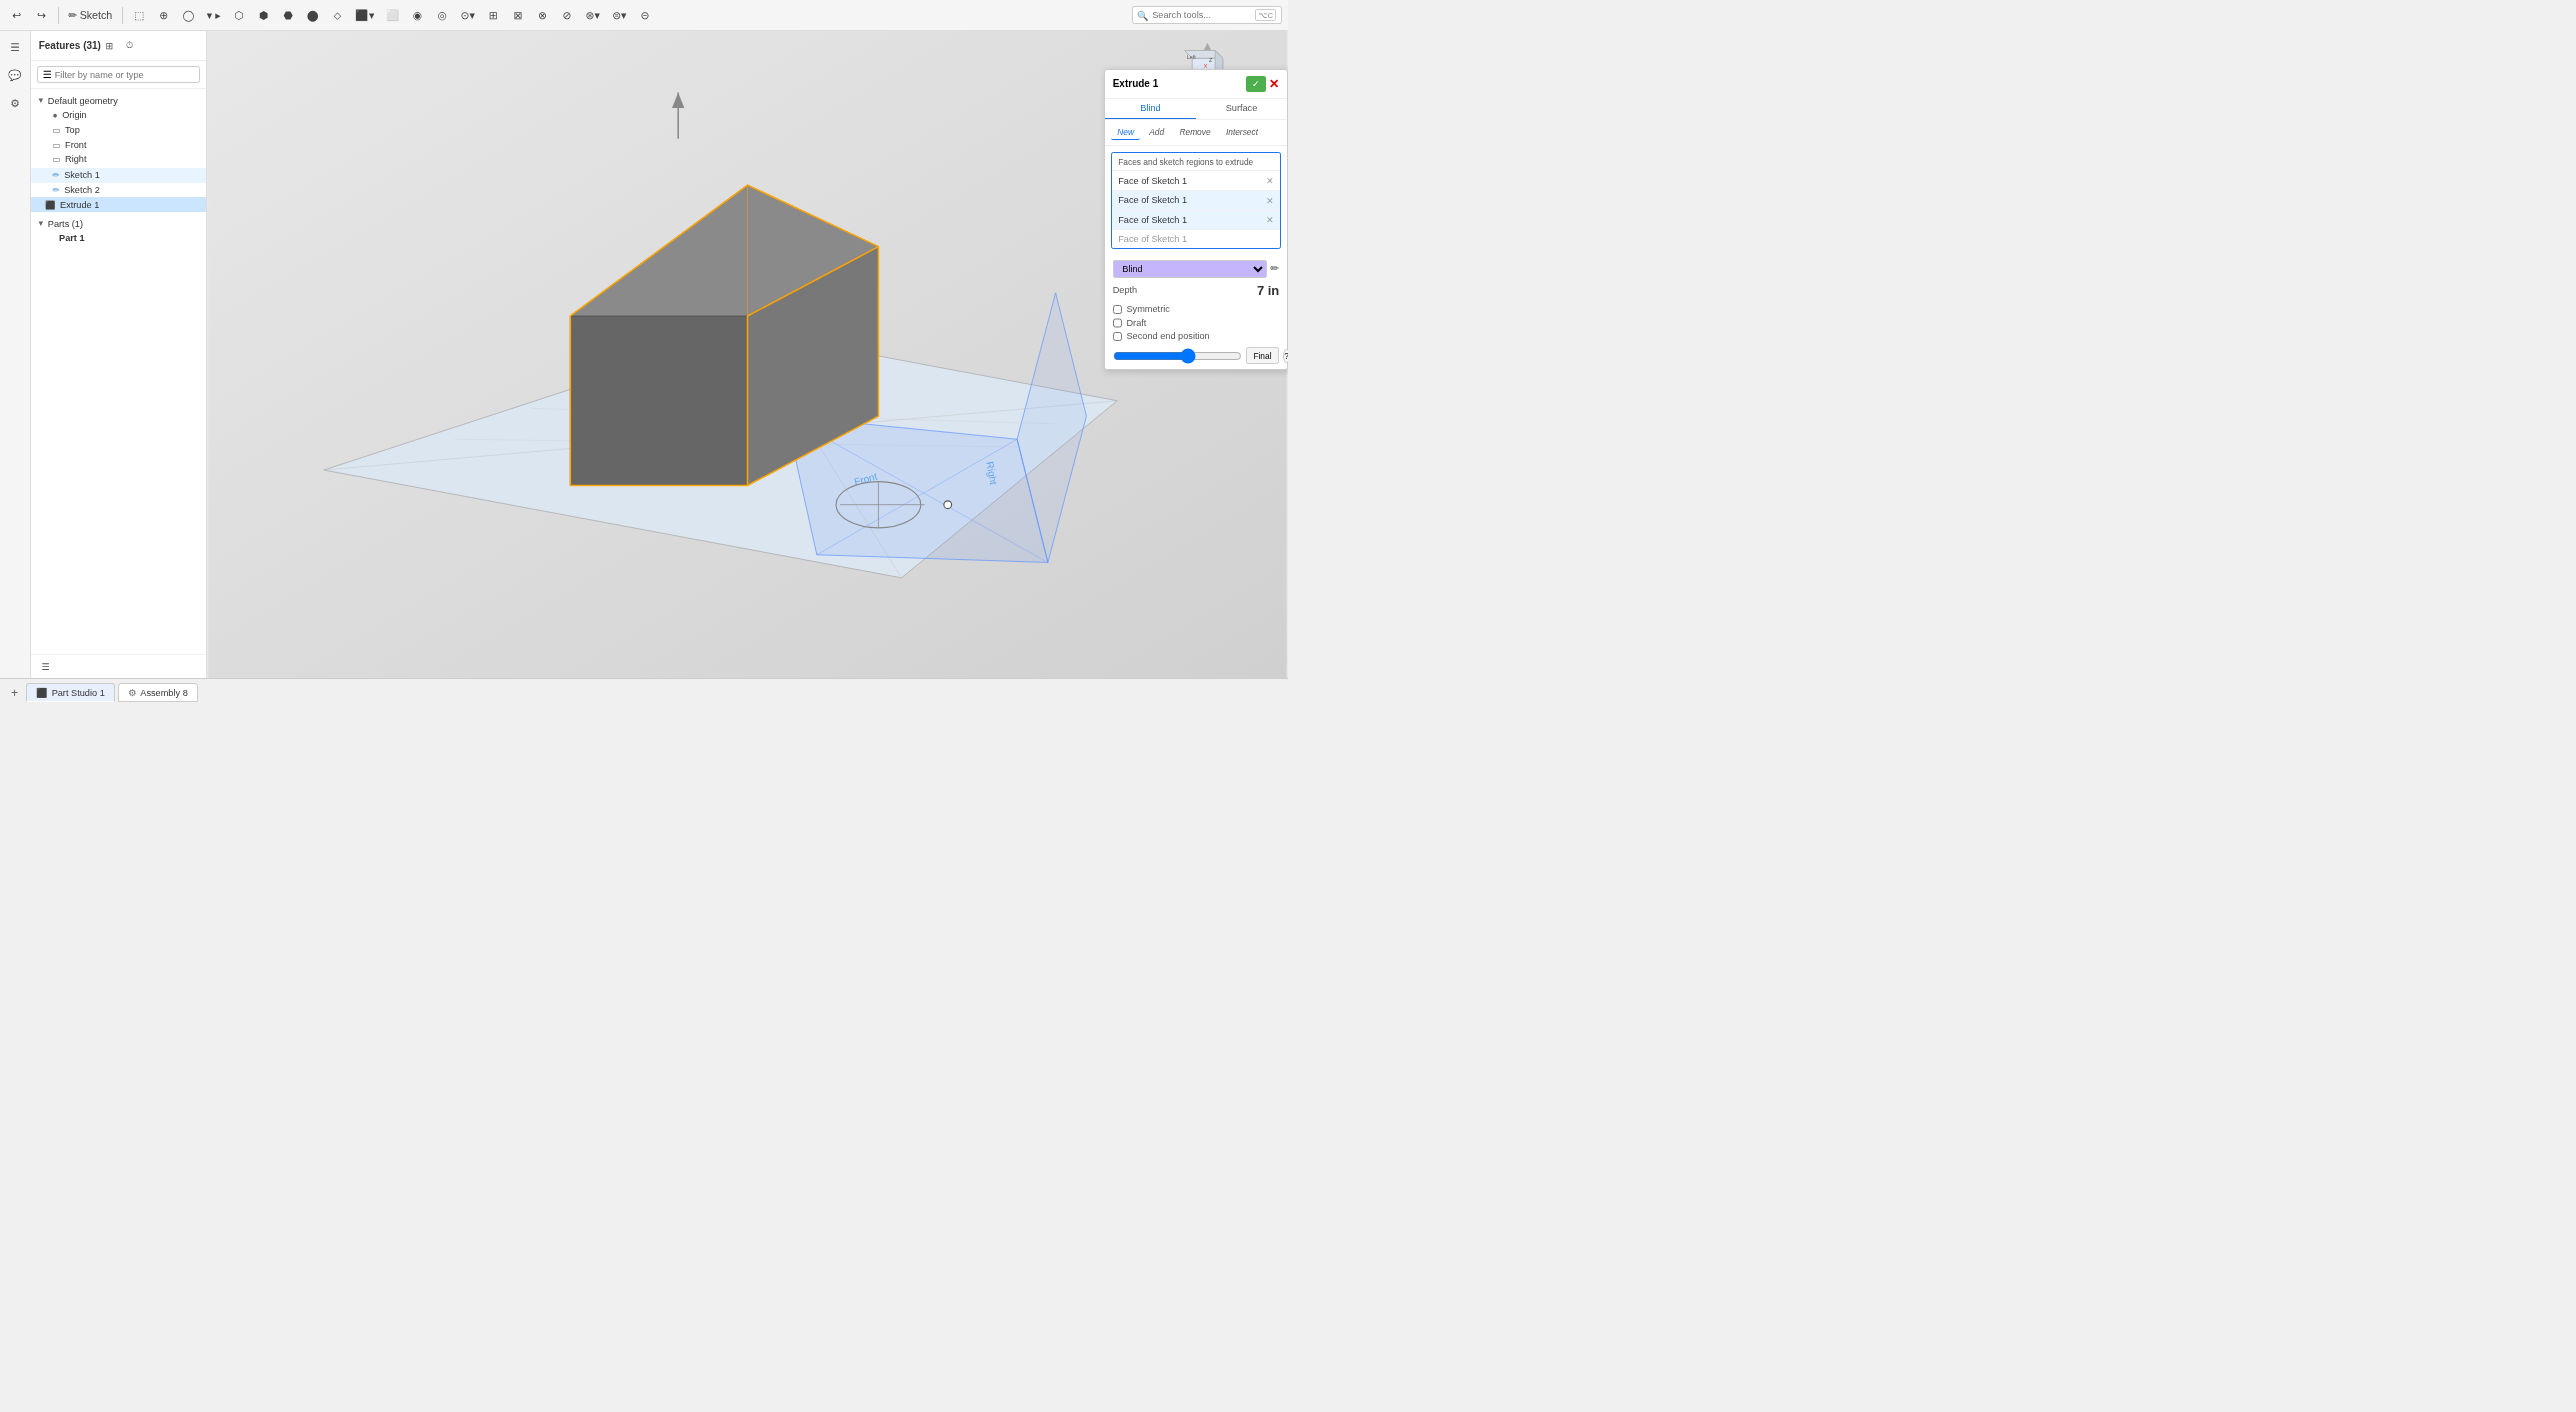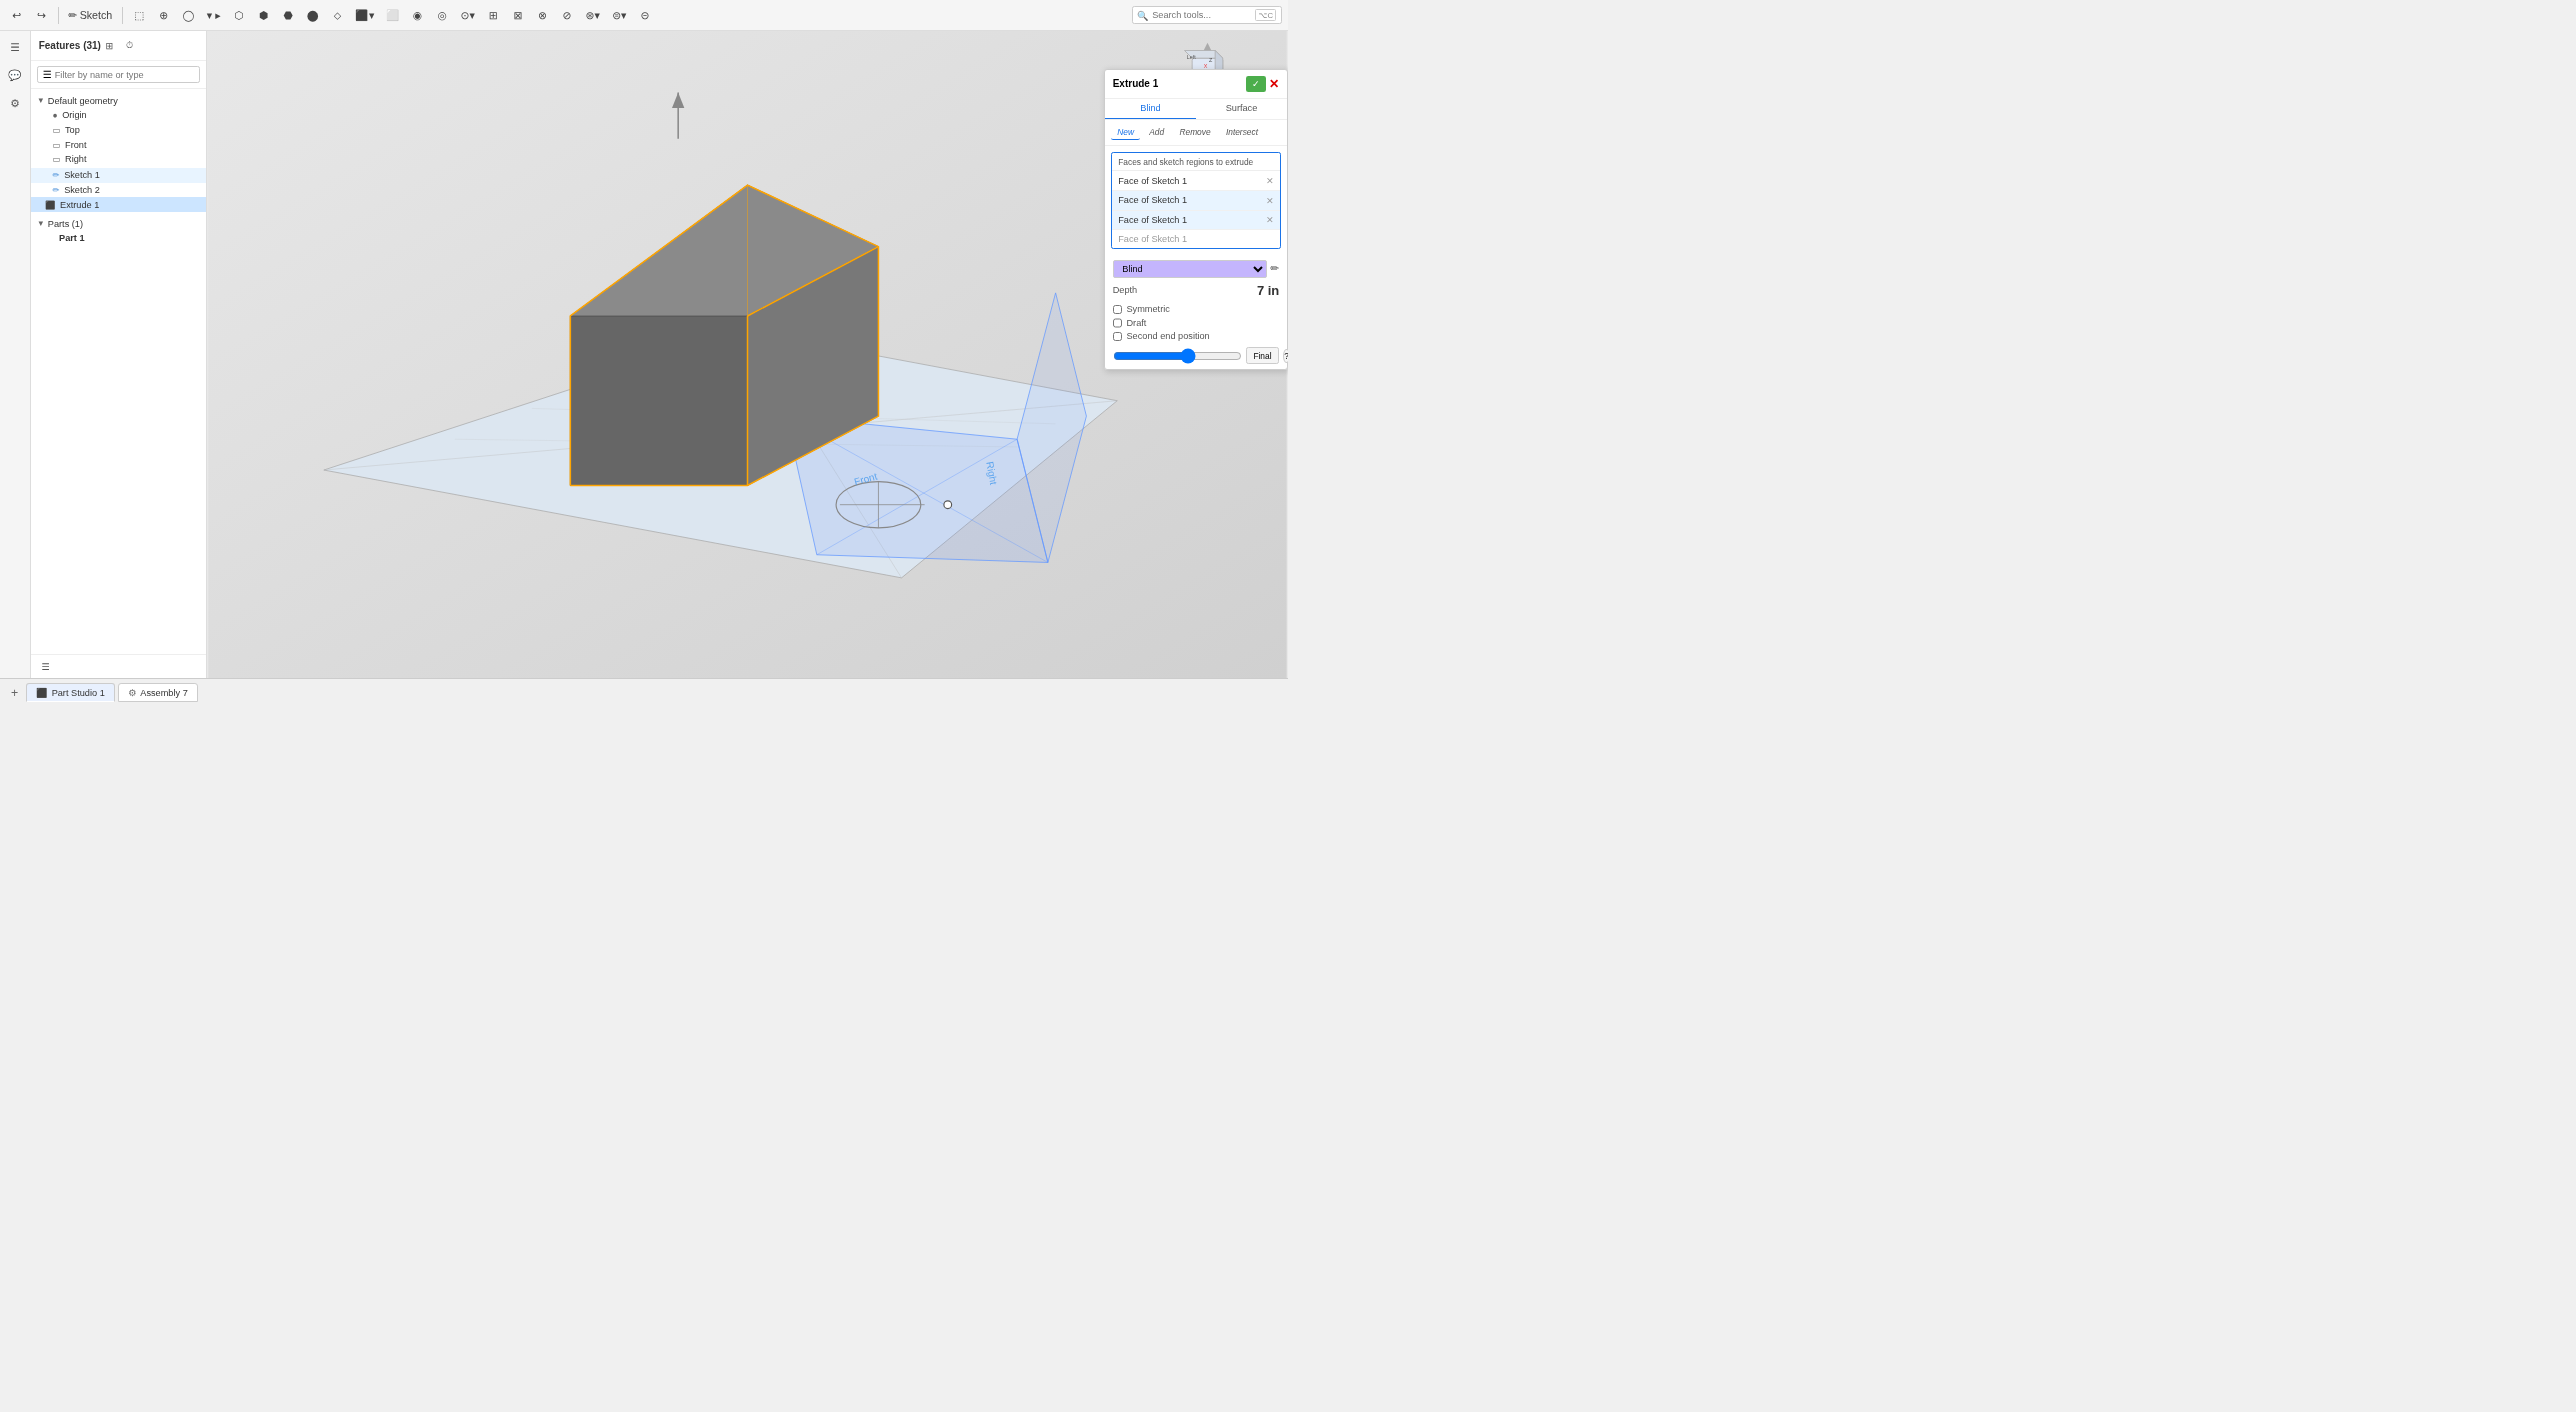--- a/index.html
+++ b/index.html
@@ -604,16 +604,16 @@
 </div>
 
 <div class="bottom-tabs">
   <button class="bottom-add-btn">+</button>
   <div class="bottom-tab active">
     <span class="bottom-tab-icon">⬛</span>
     <span>Part Studio 1</span>
   </div>
   <div class="bottom-tab">
     <span class="bottom-tab-icon">⚙</span>
-    <span>Assembly 7</span>
+    <span>Assembly 8</span>
   </div>
 </div>
 
 
 </body></html>

